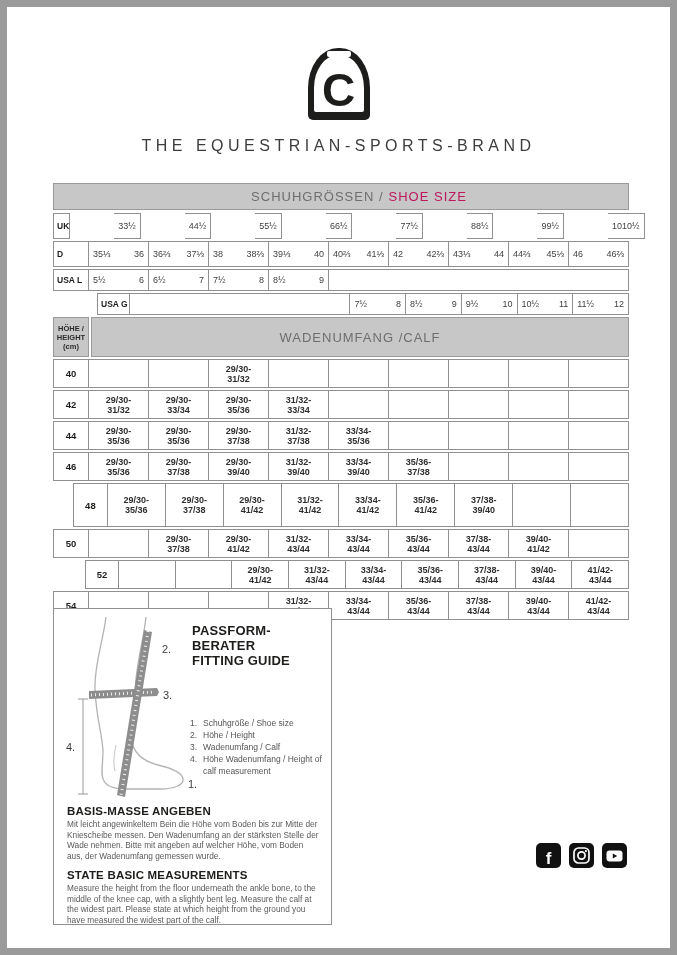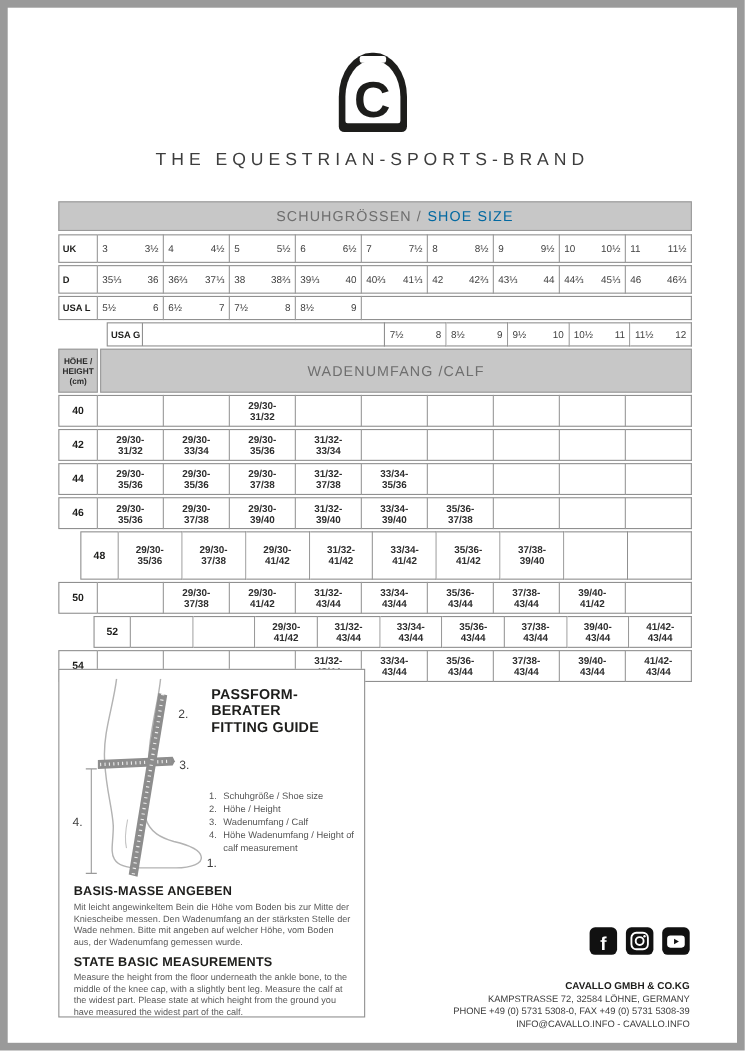--- a/index.html
+++ b/index.html
@@ -20,21 +20,21 @@
   .stirrup-c{position:absolute;left:0;right:0;top:12px;bottom:0;display:flex;align-items:center;justify-content:center;
     font-size:46px;font-weight:900;color:#1d1d1b;line-height:1;}
   .tagline{position:absolute;top:130px;left:0;width:663px;text-align:center;
     font-size:16px;letter-spacing:4.5px;color:#3d3d3d;}
 
   
   .tbl{position:absolute;left:46px;width:576px;}
   .bar{box-sizing:border-box;width:576px;background:#c7c7c7;border:1px solid #9a9a9a;
     display:flex;align-items:center;justify-content:center;
     font-size:13px;letter-spacing:1px;color:#6e6e6e;margin-bottom:3px;}
-  .bar .lt{color:#0369a1;margin-left:5px;}
+  .bar .lt{color:#be185d;margin-left:5px;}
   #shoe-table{top:176px;}
   #shoe-table .bar{height:27px;padding-left:36px;}
   #calf-table{top:310px;}
   .trow{display:flex;margin-bottom:2px;}
   .cell{box-sizing:border-box;border:1px solid #909090;border-left:none;background:#fff;}
   .trow .cell:first-child{border-left:1px solid #909090;}
   .lab{width:36px;display:flex;align-items:center;padding-left:3px;
     font-size:8.5px;font-weight:bold;color:#1d1d1b;}
   .grp{width:60px;display:flex;align-items:center;justify-content:space-between;
     padding:0 4px;font-size:9px;color:#3f3f3f;}
@@ -86,21 +86,21 @@
     </div>
   </div>
   <div class="tagline">THE EQUESTRIAN-SPORTS-BRAND</div>
 
   <div class="tbl" id="shoe-table">
     <div class="bar">
       <span>SCHUHGRÖSSEN /</span>
       <span class="lt">SHOE SIZE</span>
     </div>
     <div id="shoe-rows">
-        <div class="trow" style="height: 26px;">
+        <div class="trow" style="height: 26px; gap: 44px;">
           <div class="cell lab">UK</div>
           <div class="cell grp">
             <span class="gl">3</span>
             <span class="gr">3½</span>
           </div>
           <div class="cell grp">
             <span class="gl">4</span>
             <span class="gr">4½</span>
           </div>
           <div class="cell grp">
@@ -525,20 +525,14 @@
         <circle cx="16.9" cy="8.1" r="1.1" fill="#fff"></circle>
       </svg>
     </div>
     <div class="sicon">
       <svg width="25" height="25" viewBox="0 0 25 25">
         <rect x="4.5" y="7.5" width="16" height="11" rx="3" fill="#fff"></rect>
         <path d="M10.8,10.5 L15.2,13 L10.8,15.5 Z" fill="#111"></path>
       </svg>
     </div>
   </div>
-  <div class="company">
-    <div class="co">CAVALLO GMBH &amp; CO.KG</div>
-    <div>KAMPSTRASSE 72, 32584 LÖHNE, GERMANY</div>
-    <div>PHONE +49 (0) 5731 5308-0, FAX +49 (0) 5731 5308-39</div>
-    <div>INFO@CAVALLO.INFO - CAVALLO.INFO</div>
-  </div>
 
 </div>
 
 </body></html>

